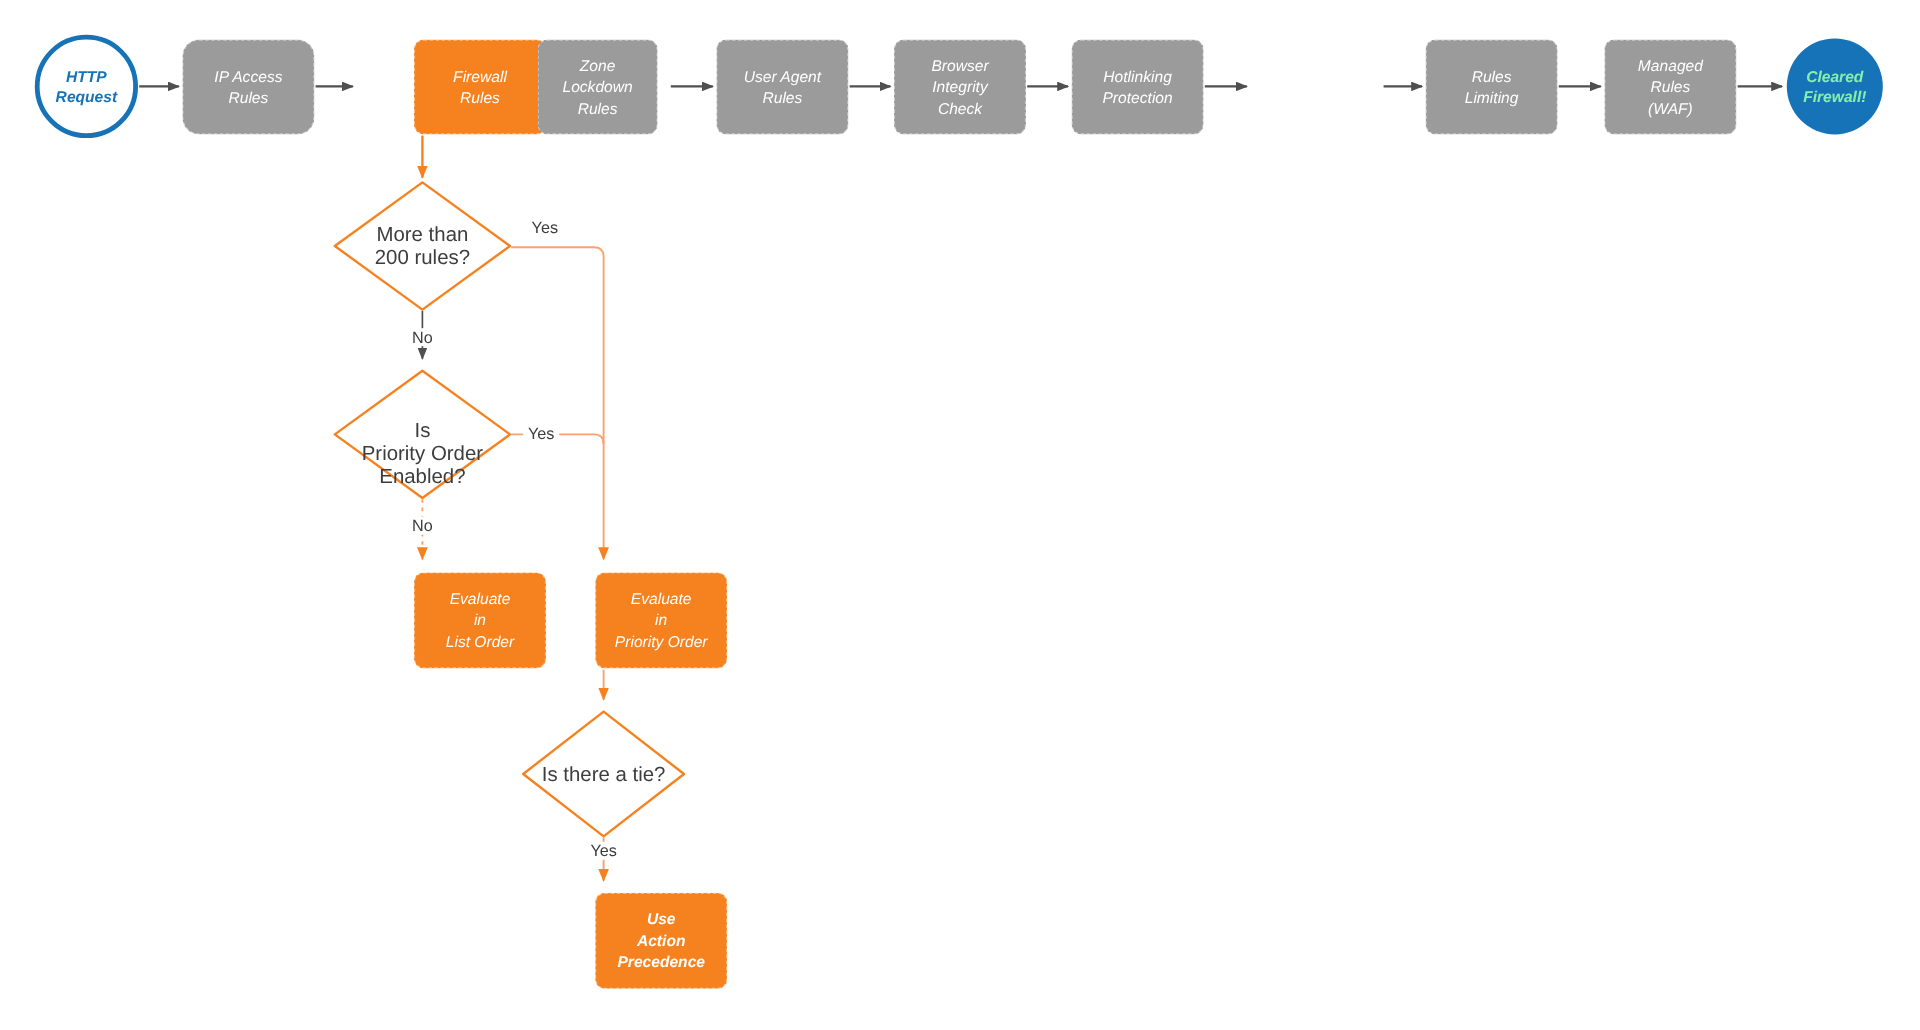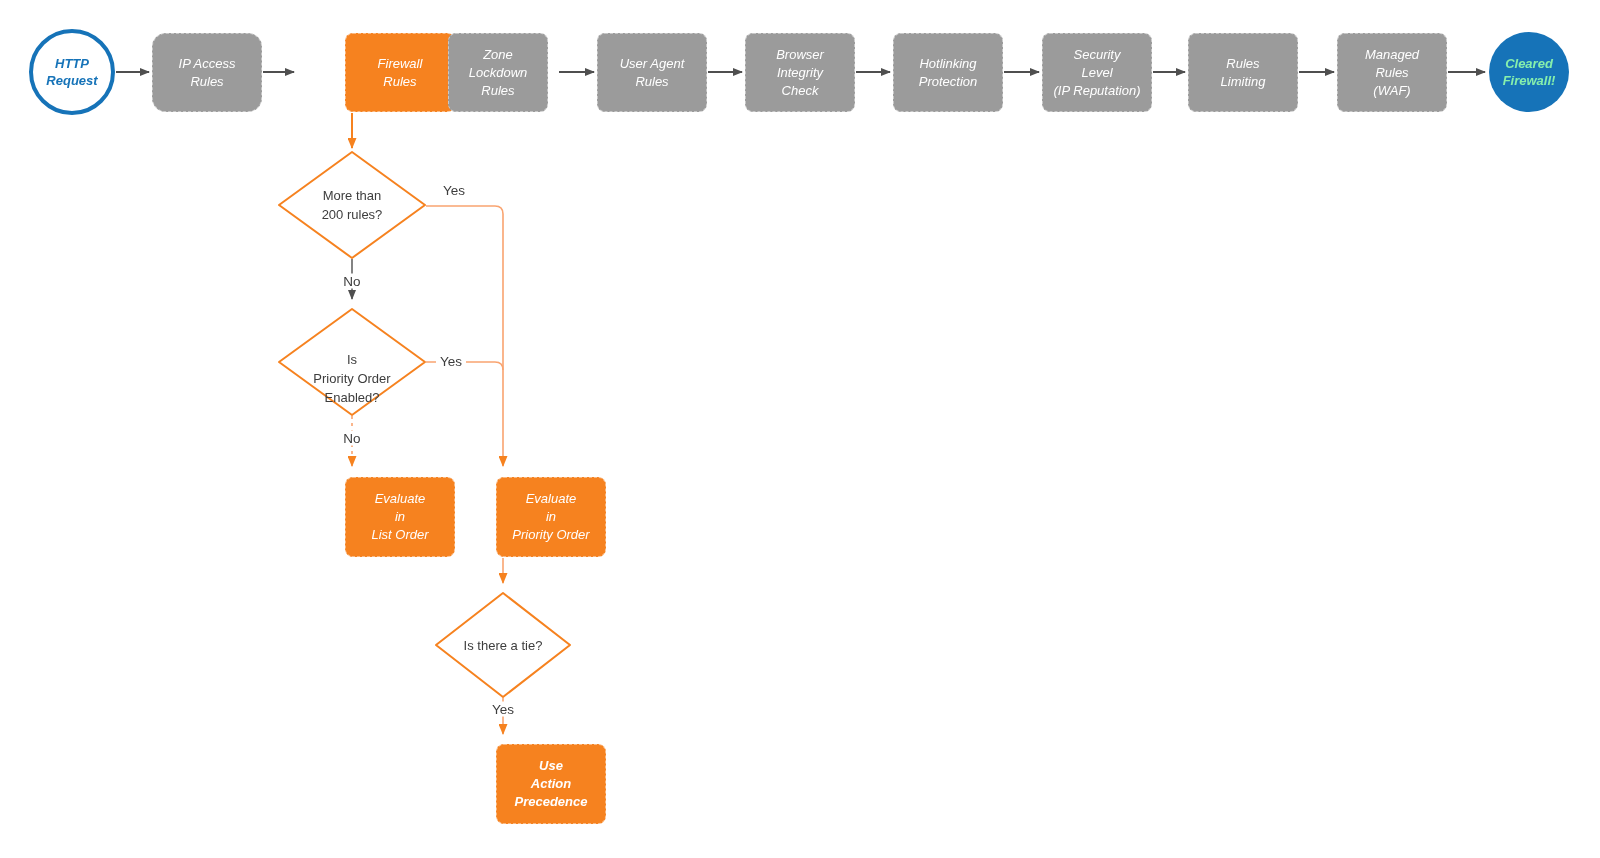--- a/index.html
+++ b/index.html
@@ -28,21 +28,21 @@
   .box.gray{background:var(--gray-node,#9B9B9B);}
   .box.orange{background:var(--orange,#F6821F);margin-left:48px;}
   .terminal{
     border-radius:50%;font-weight:bold;font-style:italic;
     font-size:13px;line-height:17px;
   }
   .terminal.start{border:4px solid var(--blue,#1673B8);color:var(--blue,#1673B8);background:#fff;}
   .terminal.end{background:var(--blue,#1673B8);color:#86efac;}
   .diamond-label{
     position:absolute;transform:translate(-50%,-50%);white-space:pre-line;
-    text-align:center;color:var(--text-dark,#3D3D3D);font-size:13px;line-height:19px;
+    text-align:center;color:var(--text-dark,#3D3D3D);font-size:17px;line-height:19px;
     width:max-content;
   }
   .edge-label{
     position:absolute;transform:translate(-50%,-50%);
     color:var(--text-dark,#3D3D3D);font-size:13.5px;background:#fff;padding:0 4px;
     width:max-content;
   }
 </style>
 </head>
 <body>
@@ -95,23 +95,20 @@
   <div class="node box gray" style="left:448px;top:33px;width:100px;height:79px;">Zone
 Lockdown
 Rules</div>
   <div class="node box gray" style="left:597px;top:33px;width:110px;height:79px;">User Agent
 Rules</div>
   <div class="node box gray" style="left:745px;top:33px;width:110px;height:79px;">Browser
 Integrity
 Check</div>
   <div class="node box gray" style="left:893px;top:33px;width:110px;height:79px;">Hotlinking
 Protection</div>
-  <div class="node box gray" style="left:1042px;top:33px;width:110px;height:79px;">Security
-Level
-(IP Reputation)</div>
   <div class="node box gray" style="left:1188px;top:33px;width:110px;height:79px;">Rules
 Limiting</div>
   <div class="node box gray" style="left:1337px;top:33px;width:110px;height:79px;">Managed
 Rules
 (WAF)</div>
 
   <div class="diamond-label" style="left:352px;top:205px;">More than
 200 rules?</div>
   <div class="diamond-label" style="left:352px;top:362px;margin-top:16px;">Is
 Priority Order

